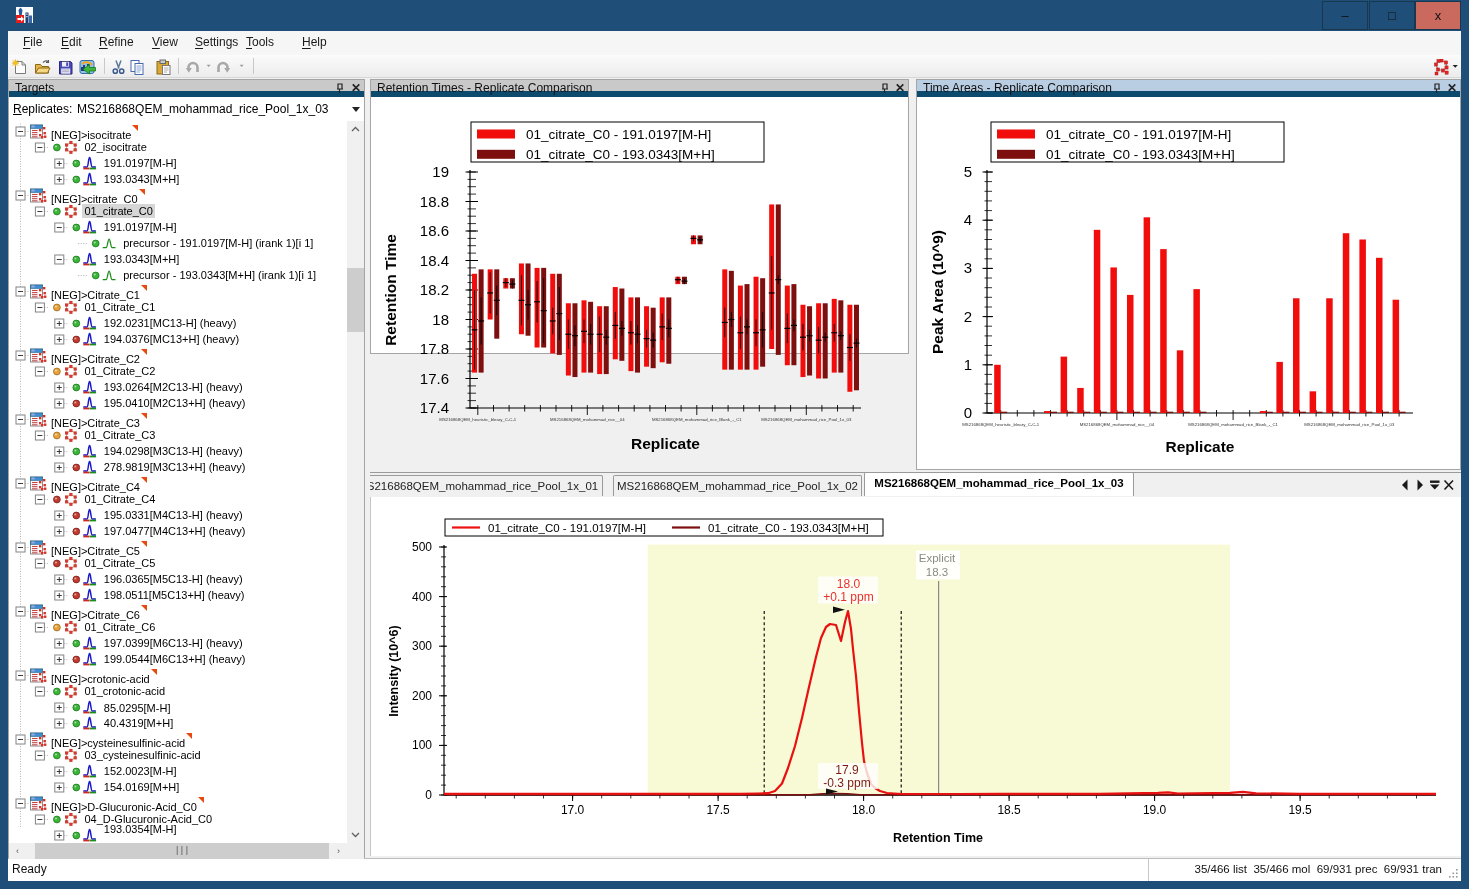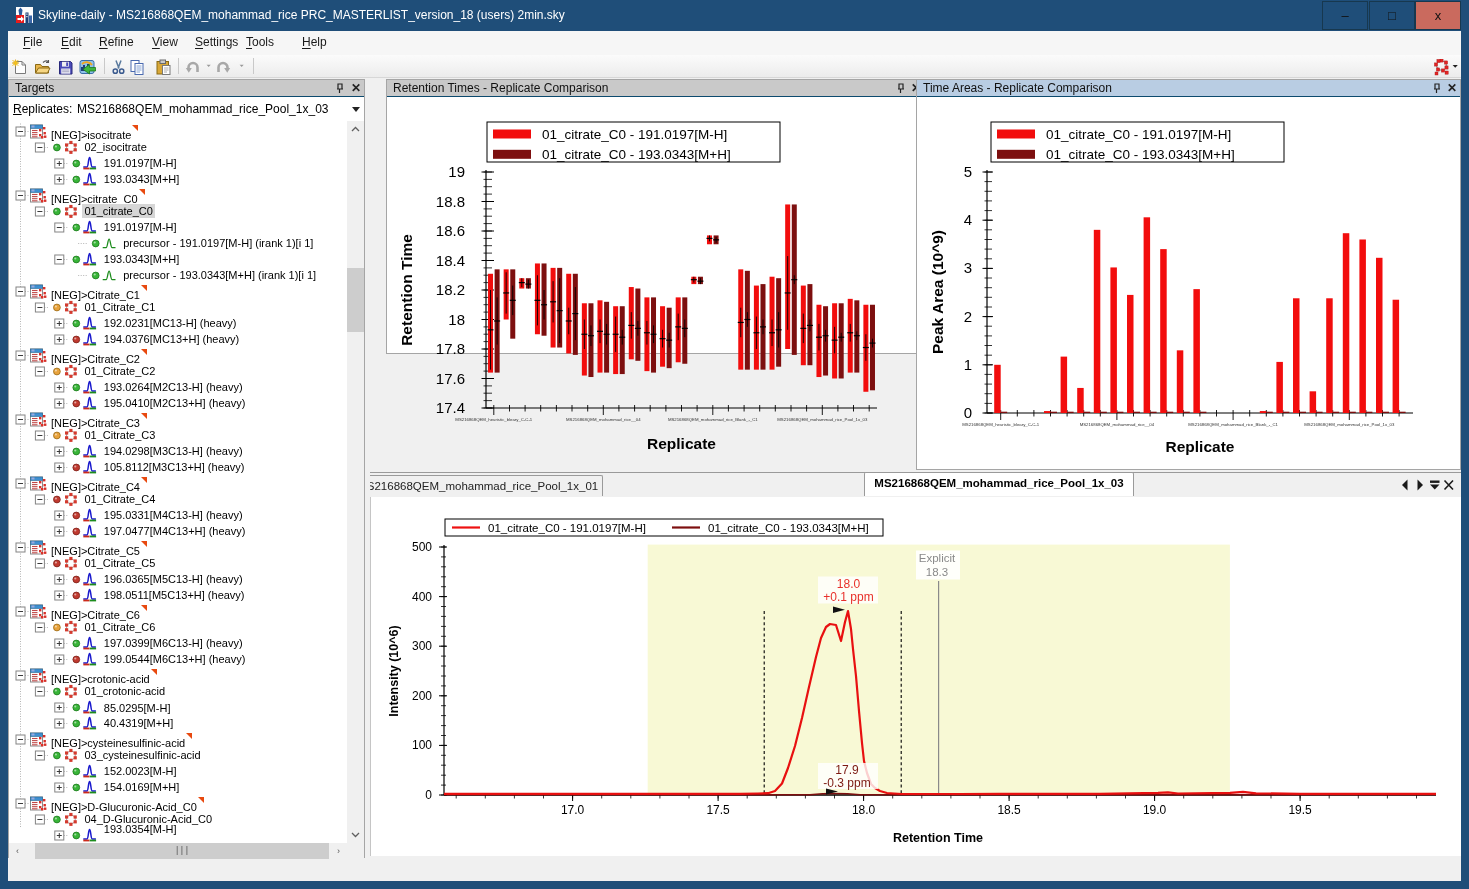--- a/index.html
+++ b/index.html
@@ -10,40 +10,39 @@
 #menubar{position:absolute;left:8px;top:31px;width:1453px;height:24px;background:#f6f6f6}
 .mitem{position:absolute;top:35px;font-size:12px;color:#1a1a1a}
 .mitem u{text-decoration:underline;text-underline-offset:2px}
 #toolbar{position:absolute;left:8px;top:55px;width:1453px;height:23px;background:linear-gradient(#fbfbfb,#ececec);border-bottom:1px solid #d7d7d7}
 .tsep{position:absolute;top:58px;width:1px;height:16px;background:#c9c9c9}
 #statusbar{position:absolute;left:8px;top:858px;width:1453px;height:23px;background:#fff;border-top:1px solid #bdbdbd;font-size:12px;color:#111}
 #borderL{position:absolute;left:0;top:31px;width:8px;height:850px;background:#1f4e79}
 #borderR{position:absolute;left:1461px;top:31px;width:8px;height:850px;background:#1f4e79}
 #borderB{position:absolute;left:0;top:881px;width:1469px;height:8px;background:#1f4e79}
 .panel{position:absolute;background:#fff;border:1px solid #a5a5a5}
-.phdr{position:absolute;left:0;top:0;right:0;height:17px;background:#c9c9c9;border-bottom:1px solid #0c4a6e;font-size:12px;color:#111}
+.phdr{position:absolute;left:0;top:0;right:0;height:17px;background:#c9c9c9;border-bottom:6px solid #0c4a6e;font-size:12px;color:#111}
 .phdr .t{position:absolute;left:6px;top:1px}
 .pinx{position:absolute;top:1px;font-size:12px;color:#222}
 .treerow{position:absolute;white-space:pre;font-size:11px;color:#000}
 .tab{position:absolute;top:3px;height:21px;background:#f0f0f0;border:1px solid #9a9a9a;border-bottom:none;font-size:11.5px;color:#222;text-align:center;overflow:hidden;white-space:nowrap;border-radius:2px 2px 0 0}
 .tab.active{background:#fff;font-weight:bold;color:#000;top:0;height:24px;z-index:3}
 </style></head><body>
 <div id="win">
     <div id="titlebar">
       <svg class="abs" style="left:16px;top:7px" width="17" height="16" viewBox="0 0 17 16">
         <rect x="0" y="0" width="17" height="16" fill="#fdfdfd"></rect>
         <rect x="0" y="8" width="8" height="8" fill="#e81c1c"></rect>
         <path d="M1.5 11 h3.5 v-1.8 l3 2.8 -3 2.8 v-1.8 h-3.5z" fill="#fff"></path>
         <path d="M4.5 0.5 l2 2.5 -0.7 5 h-2.6 l-0.7 -5z" fill="#2a5a9e"></path>
         <rect x="9.5" y="5.5" width="3" height="10.5" fill="#1d3f77"></rect>
         <rect x="13" y="8.5" width="3" height="7.5" fill="#3a66a8"></rect>
         <rect x="10.3" y="6.5" width="1.2" height="1.2" fill="#fff"></rect>
         <rect x="10.3" y="9" width="1.2" height="1.2" fill="#fff"></rect>
       </svg>
-      <div class="ttext">Skyline-daily - MS216868QEM_mohammad_rice PRC_MASTERLIST_version_18 (users) 2min.sky</div>
       <div class="winbtn" style="left:1322px;background:#1f4e79">–</div>
       <div class="winbtn" style="left:1369px;background:#1f4e79">□</div>
       <div class="winbtn" style="left:1415px;background:#ca6a5e">x</div>
     </div>
     <div id="menubar"></div>
     <div class="mitem" style="left:23px"><u>F</u>ile</div>
     <div class="mitem" style="left:61px"><u>E</u>dit</div>
     <div class="mitem" style="left:99px"><u>R</u>efine</div>
     <div class="mitem" style="left:152px"><u>V</u>iew</div>
     <div class="mitem" style="left:195px"><u>S</u>ettings</div>
@@ -125,20 +124,35 @@
       <rect x="7.4" y="9.9" width="3.2" height="3.2" fill="#e32424" stroke="#a81414" stroke-width="0.4"></rect>
       <rect x="2.4" y="8.9" width="3.2" height="3.2" fill="#e32424" stroke="#a81414" stroke-width="0.4"></rect>
       <rect x="0.4" y="3.9" width="3.2" height="3.2" fill="#e32424" stroke="#a81414" stroke-width="0.4"></rect>
       <rect x="2.9" y="0.4" width="3.2" height="3.2" fill="#e32424" stroke="#a81414" stroke-width="0.4"></rect>
       <rect x="11" y="12" width="3.2" height="3.2" fill="#e32424" stroke="#a81414" stroke-width="0.4"></rect>
       <rect x="1" y="13" width="3" height="3" fill="#e32424" stroke="#a81414" stroke-width="0.4"></rect>
     </svg>
     <svg class="abs" style="left:1452px;top:63px" width="11" height="11" viewBox="0 0 17 17">
       <path d="M1 3 h8 l-4 4.5z" fill="#222"></path>
     </svg>
+    <div id="statusbar">
+      <div class="abs" style="left:4px;top:3px">Ready</div>
+      <div class="abs" style="left:1140px;top:0;width:313px;height:22px;border-left:1px solid #c8c8c8"></div>
+      <div class="abs" style="left:1146px;top:4px;width:288px;text-align:right;font-size:11.5px">35/466 list&nbsp;&nbsp;35/466 mol&nbsp;&nbsp;69/931 prec&nbsp;&nbsp;69/931 tran</div>
+      <svg class="abs" style="left:1441px;top:10px" width="10" height="10">
+        <g fill="#9a9a9a">
+          <rect x="7" y="7" width="1.6" height="1.6"></rect>
+          <rect x="7" y="3.5" width="1.6" height="1.6"></rect>
+          <rect x="7" y="0" width="1.6" height="1.6"></rect>
+          <rect x="3.5" y="7" width="1.6" height="1.6"></rect>
+          <rect x="3.5" y="3.5" width="1.6" height="1.6"></rect>
+          <rect x="0" y="7" width="1.6" height="1.6"></rect>
+        </g>
+      </svg>
+    </div>
     <div id="borderL"></div>
     <div id="borderR"></div>
     <div id="borderB"></div>
     <div class="panel" style="left:8px;top:79px;width:357px;height:779px">
       <div class="phdr">
         <span class="t">Targets</span>
         <svg class="pinx" style="left:325px;top:3px" width="11" height="11" viewBox="0 0 11 11">
           <path d="M4 1 h4 v5 h-4 z M3 6 h6 M5.5 6 v4" stroke="#222" fill="none" stroke-width="1.2"></path>
         </svg>
         <span class="pinx" style="left:342px;font-weight:bold">✕</span>
@@ -792,21 +806,21 @@
         <div class="treerow" style="left:75.4px;top:179.5px">01_Citrate_C1</div>
         <div class="treerow" style="left:94.8px;top:195.5px">192.0231[MC13-H] (heavy)</div>
         <div class="treerow" style="left:94.8px;top:211.5px">194.0376[MC13+H] (heavy)</div>
         <div class="treerow" style="left:42.0px;top:227.5px">[NEG]&gt;Citrate_C2<span style="display:inline-block;width:0;height:0;border-left:6px solid transparent;border-top:6px solid #e8490f;margin-left:1px;vertical-align:8px"></span></div>
         <div class="treerow" style="left:75.4px;top:243.5px">01_Citrate_C2</div>
         <div class="treerow" style="left:94.8px;top:259.5px">193.0264[M2C13-H] (heavy)</div>
         <div class="treerow" style="left:94.8px;top:275.5px">195.0410[M2C13+H] (heavy)</div>
         <div class="treerow" style="left:42.0px;top:291.5px">[NEG]&gt;Citrate_C3<span style="display:inline-block;width:0;height:0;border-left:6px solid transparent;border-top:6px solid #e8490f;margin-left:1px;vertical-align:8px"></span></div>
         <div class="treerow" style="left:75.4px;top:307.5px">01_Citrate_C3</div>
         <div class="treerow" style="left:94.8px;top:323.5px">194.0298[M3C13-H] (heavy)</div>
-        <div class="treerow" style="left:94.8px;top:339.5px">105.8112[M3C13+H] (heavy)</div>
+        <div class="treerow" style="left:94.8px;top:339.5px">278.9819[M3C13+H] (heavy)</div>
         <div class="treerow" style="left:42.0px;top:355.5px">[NEG]&gt;Citrate_C4<span style="display:inline-block;width:0;height:0;border-left:6px solid transparent;border-top:6px solid #e8490f;margin-left:1px;vertical-align:8px"></span></div>
         <div class="treerow" style="left:75.4px;top:371.5px">01_Citrate_C4</div>
         <div class="treerow" style="left:94.8px;top:387.5px">195.0331[M4C13-H] (heavy)</div>
         <div class="treerow" style="left:94.8px;top:403.5px">197.0477[M4C13+H] (heavy)</div>
         <div class="treerow" style="left:42.0px;top:419.5px">[NEG]&gt;Citrate_C5<span style="display:inline-block;width:0;height:0;border-left:6px solid transparent;border-top:6px solid #e8490f;margin-left:1px;vertical-align:8px"></span></div>
         <div class="treerow" style="left:75.4px;top:435.5px">01_Citrate_C5</div>
         <div class="treerow" style="left:94.8px;top:451.5px">196.0365[M5C13-H] (heavy)</div>
         <div class="treerow" style="left:94.8px;top:467.5px">198.0511[M5C13+H] (heavy)</div>
         <div class="treerow" style="left:42.0px;top:483.5px">[NEG]&gt;Citrate_C6<span style="display:inline-block;width:0;height:0;border-left:6px solid transparent;border-top:6px solid #e8490f;margin-left:1px;vertical-align:8px"></span></div>
         <div class="treerow" style="left:75.4px;top:499.5px">01_Citrate_C6</div>
@@ -832,21 +846,21 @@
           <path d="M1 2 L4.5 5.5 L8 2" fill="none" stroke="#606060" stroke-width="1.3"></path>
         </svg>
         <div class="abs" style="left:0;top:147px;width:17px;height:64px;background:#cdcdcd"></div>
       </div>
       <div class="abs" style="left:0;top:763px;width:355px;height:16px;background:#f0f0f0">
         <div class="abs" style="left:0;top:0;width:17px;height:16px;color:#555;font-size:9px;text-align:center;line-height:16px">‹</div>
         <div class="abs" style="left:321px;top:0;width:17px;height:16px;color:#555;font-size:9px;text-align:center;line-height:16px">›</div>
         <div class="abs" style="left:26px;top:0;width:294px;height:16px;background:#cdcdcd;color:#555;font-size:9px;text-align:center;line-height:15px">| | |</div>
       </div>
     </div>
-    <div class="panel" style="left:386px;top:79px;width:539px;height:275px">
+    <div class="panel" style="left:370px;top:79px;width:539px;height:275px">
       <div class="phdr">
         <span class="t">Retention Times - Replicate Comparison</span>
         <svg class="pinx" style="left:508px;top:3px" width="11" height="11" viewBox="0 0 11 11">
           <path d="M4 1 h4 v5 h-4 z M3 6 h6 M5.5 6 v4" stroke="#222" fill="none" stroke-width="1.2"></path>
         </svg>
         <span class="pinx" style="left:524px;font-weight:bold">✕</span>
       </div>
       <svg class="abs" style="left:0;top:17px" width="537" height="372" viewBox="0 0 537 372">
         <rect x="100.0" y="25.0" width="293" height="40" fill="#fff" stroke="#000"></rect>
         <rect x="106.0" y="32.5" width="38" height="9" fill="#f20d0d"></rect>
@@ -1206,20 +1220,21 @@
         <rect x="448.90" y="314.70" width="6.5" height="1.3" fill="#7d0f0f"></rect>
         <rect x="459.00" y="160.80" width="6.5" height="155.20" fill="#f20d0d"></rect>
         <rect x="465.50" y="314.70" width="6.5" height="1.3" fill="#7d0f0f"></rect>
         <rect x="475.60" y="202.73" width="6.5" height="113.27" fill="#f20d0d"></rect>
         <rect x="482.10" y="314.70" width="6.5" height="1.3" fill="#7d0f0f"></rect>
       </svg>
     </div>
     <div class="panel" style="left:370px;top:472px;width:1091px;height:384px;border:none;overflow:hidden">
       <div class="abs" style="left:0;top:0;width:1091px;height:25px;background:#f0f0f0;border-top:1px solid #9a9a9a"></div>
       <div class="tab" style="left:-8px;width:241px;line-height:21px">S216868QEM_mohammad_rice_Pool_1x_01</div>
+      <div class="tab" style="left:243px;width:249px;line-height:21px">MS216868QEM_mohammad_rice_Pool_1x_02</div>
       <div class="tab active" style="left:494px;width:270px;line-height:21px">MS216868QEM_mohammad_rice_Pool_1x_03</div>
       <svg class="abs" style="left:1032px;top:7px" width="55" height="12" viewBox="0 0 55 12">
         <path d="M5.5 0.5 L5.5 11.5 L0 6z" fill="#1a1a1a"></path>
         <path d="M15.5 0.5 L15.5 11.5 L21 6z" fill="#1a1a1a"></path>
         <rect x="28" y="1.5" width="9.5" height="2.4" fill="#1a1a1a"></rect>
         <path d="M28 5.5 h9.5 l-4.75 5z" fill="#1a1a1a"></path>
         <path d="M42.5 1.5 L51 10.5 M51 1.5 L42.5 10.5" stroke="#1a1a1a" stroke-width="1.6"></path>
       </svg>
       <div class="abs" style="left:0;top:25px;width:1091px;height:359px;background:#fff;border-left:1px solid #c5c5c5"></div>
       <svg class="abs" style="left:0;top:25px" width="1091" height="359" viewBox="0 0 1091 359">

